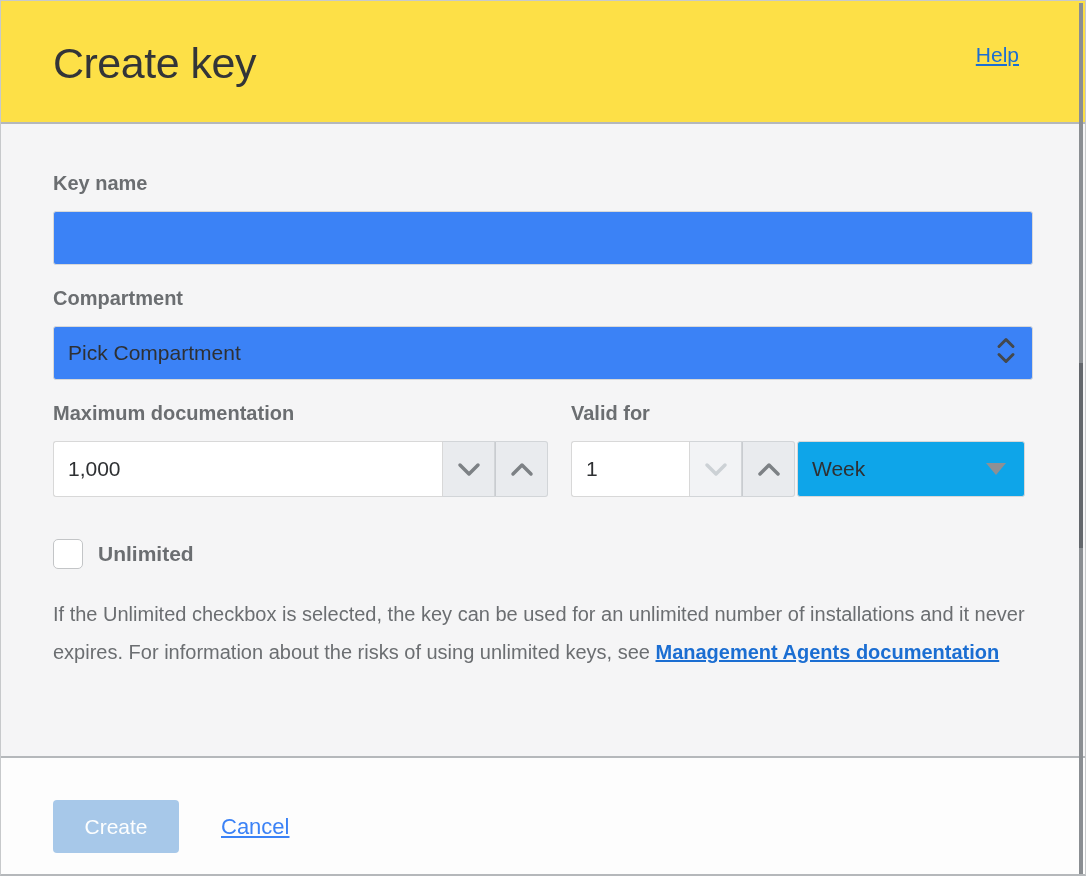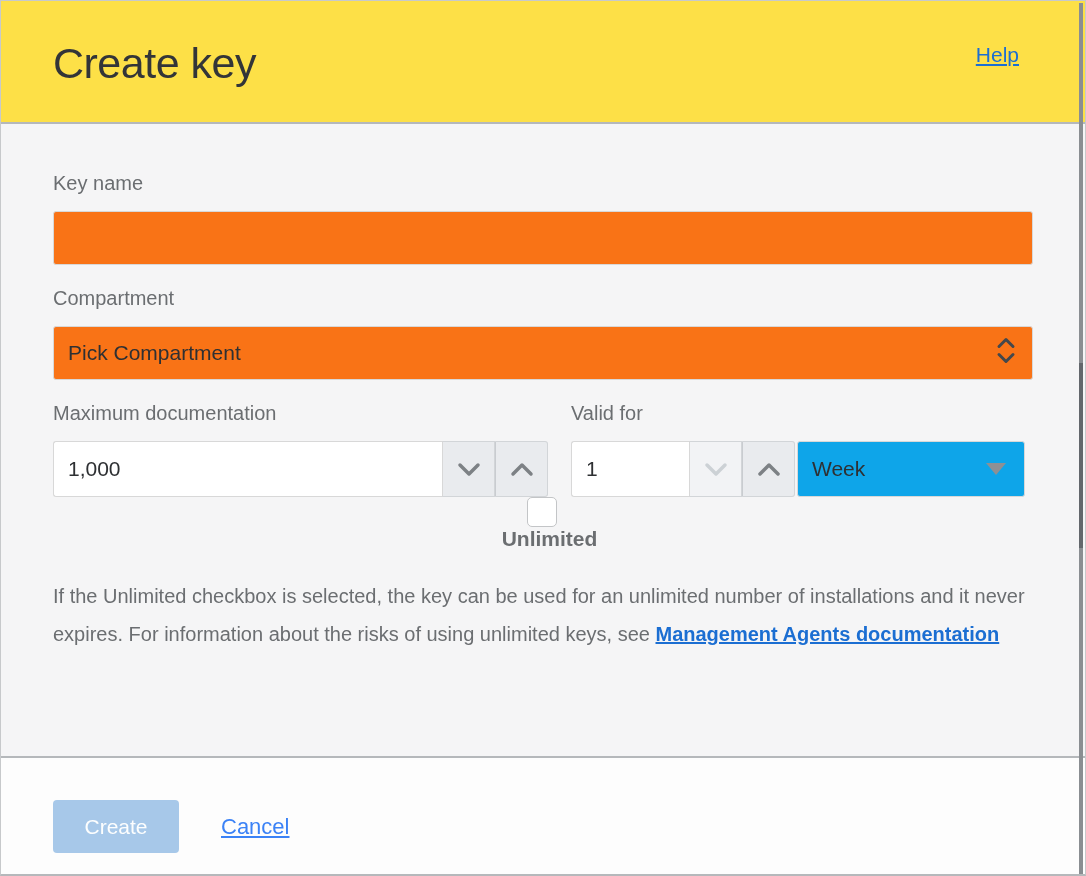--- a/index.html
+++ b/index.html
@@ -56,28 +56,28 @@
   }
 
   
   .bodyarea {
     background: #f5f5f6;
     height: 632px;
     padding: 48px 54px 0 52px;
   }
   .field-label {
     font-size: 20px;
-    font-weight: 400;
+    font-weight: 700;
     color: #6b6e71;
     margin-bottom: 16px;
   }
   .text-input, .select-box {
     width: 980px;
     height: 54px;
-    background: #f97316;
+    background: #3b82f6;
     border: 1px solid #d8d8d8;
     border-radius: 3px;
     font-family: "Liberation Sans", "DejaVu Sans", sans-serif;
     font-size: 21px;
     color: #2e3033;
     padding: 0 14px;
     outline: none;
   }
   .mb22 { margin-bottom: 22px; }
 
@@ -152,21 +152,21 @@
     width: 0; height: 0;
     border-left: 10px solid transparent;
     border-right: 10px solid transparent;
     border-top: 12px solid #8d9094;
   }
 
   
   .check-row {
     display: flex;
     align-items: center;
-    flex-direction: column;
+    margin-top: 42px;
   }
   .checkbox {
     width: 30px; height: 30px;
     background: #ffffff;
     border: 1px solid #c3c5c7;
     border-radius: 5px;
     cursor: pointer;
   }
   .check-label {
     margin-left: 15px;

